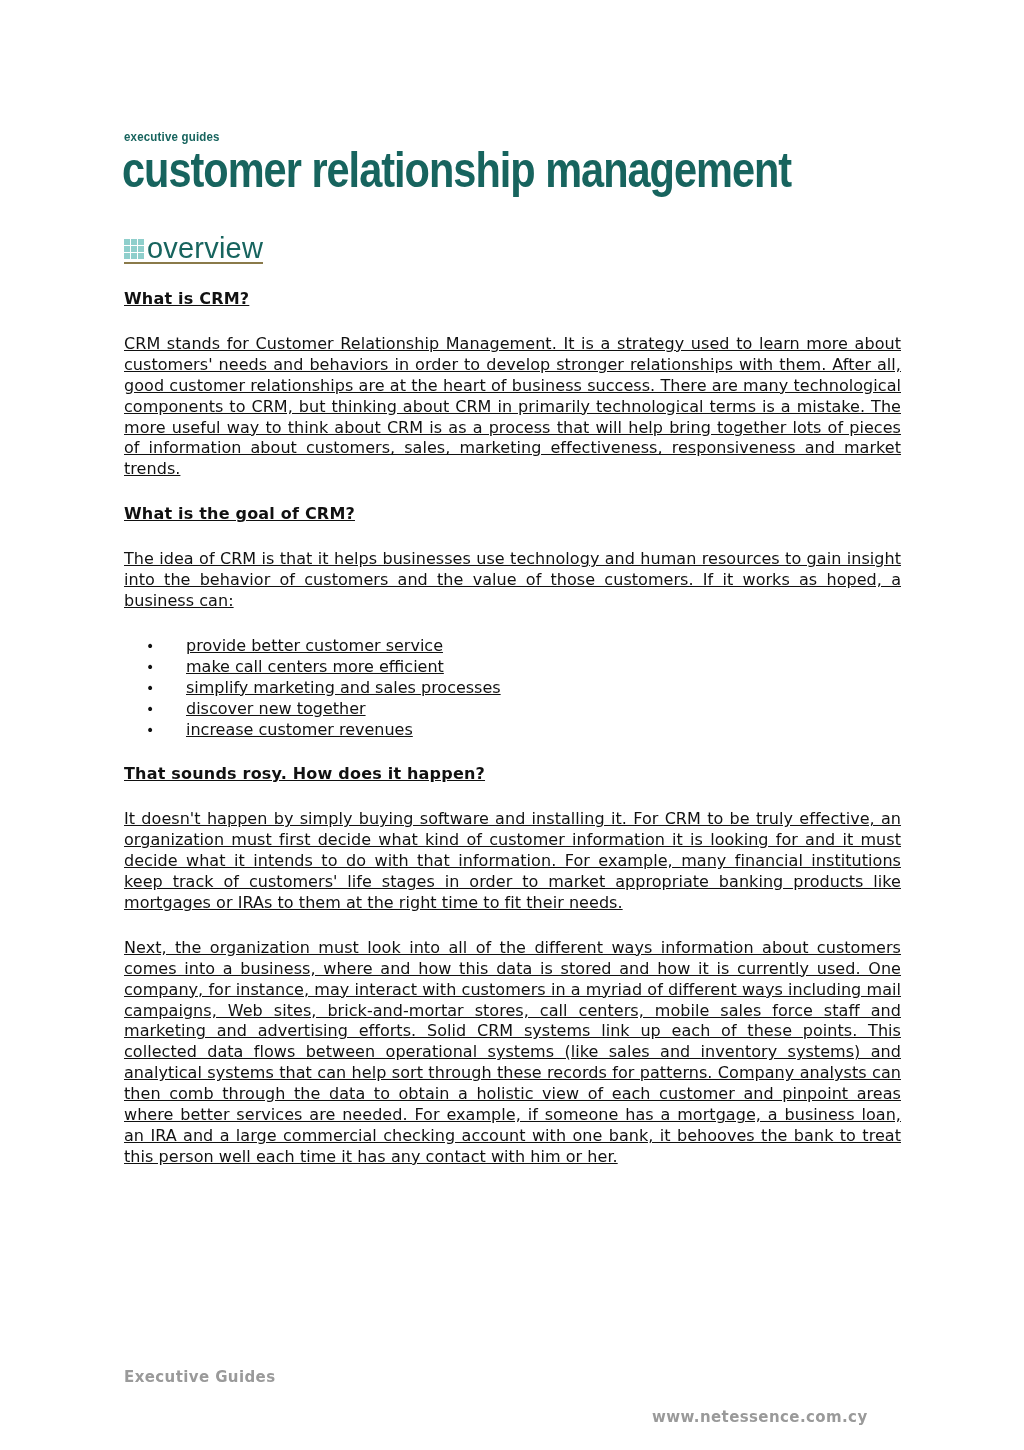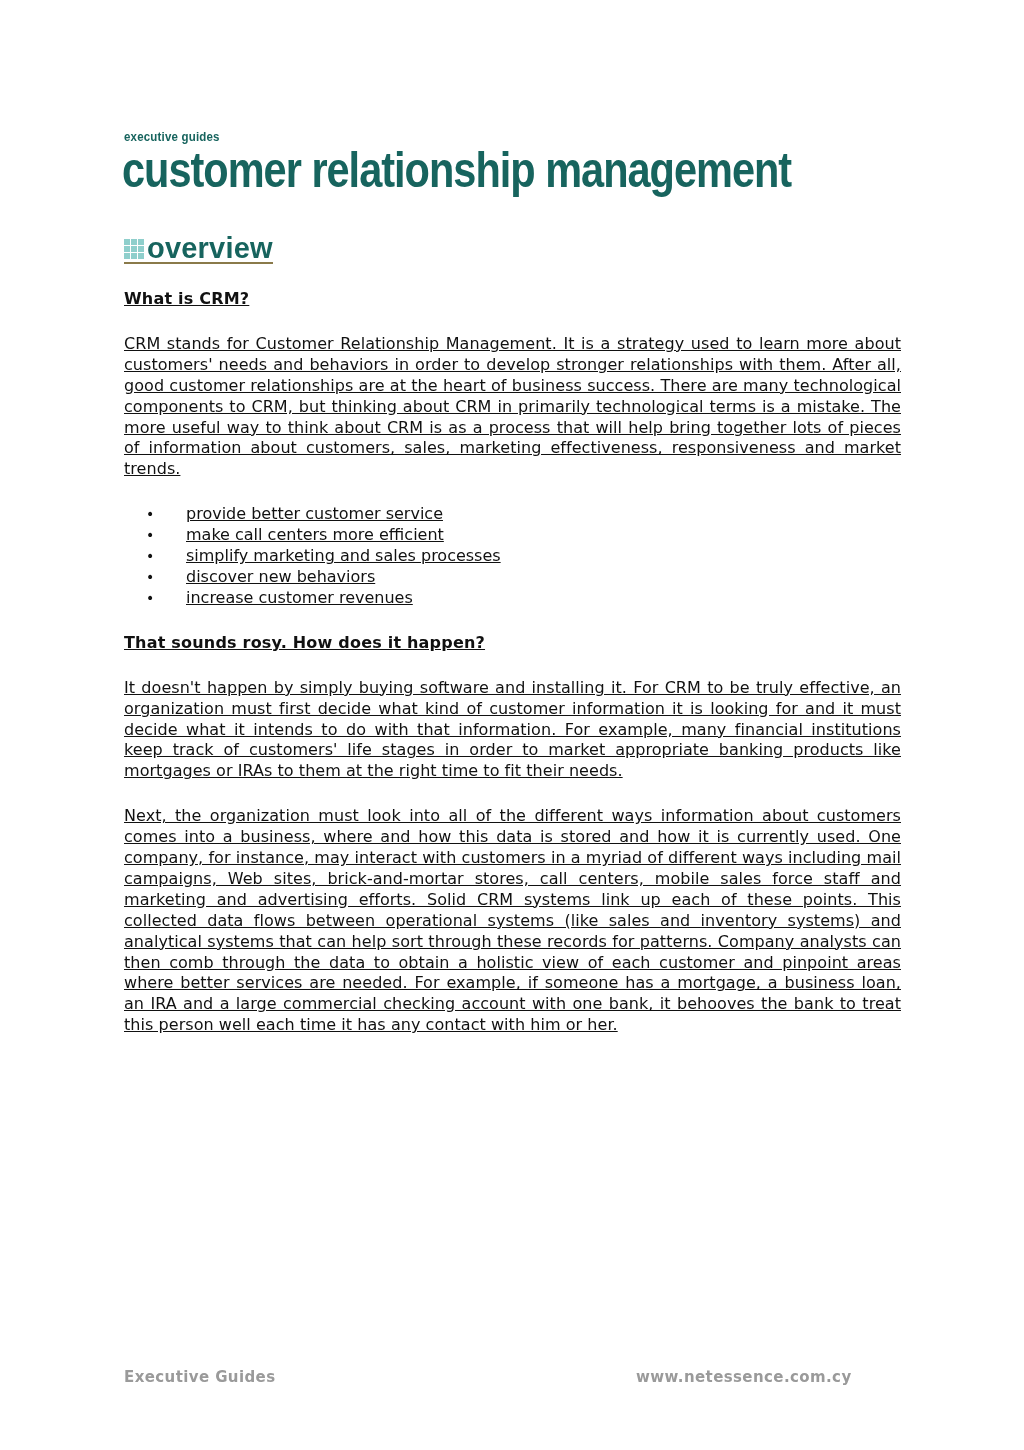--- a/index.html
+++ b/index.html
@@ -16,42 +16,42 @@
       position: absolute; left: 122px; top: 140px;
       font-family: "Liberation Sans", sans-serif; font-weight: bold;
       font-size: 50px; color: #17645e; letter-spacing: -1.2px;
       transform: scaleX(0.83); transform-origin: left top; white-space: nowrap;
       line-height: 60px;
     }
 
     .section-tag {
       position: absolute; left: 124px; top: 234px;
       display: flex; align-items: center; height: 30px;
-      border-bottom: 2px solid #8a7a4a; padding-bottom: 1px; font-weight: bold;
+      border-bottom: 2px solid #8a7a4a; padding-bottom: 1px;
     }
     .grid-icon {
       display: grid; grid-template-columns: repeat(3, 6px); grid-template-rows: repeat(3, 6px);
       gap: 1px; margin-right: 3px; margin-top: 2px;
     }
     .grid-icon span { background: #8fcfcc; display: block; }
     .section-tag-label {
       font-family: "Liberation Sans", sans-serif; font-size: 29px; color: #17645e;
       line-height: 28px; letter-spacing: 0.2px;
     }
 
     .content { position: absolute; left: 124px; top: 289px; width: 777px; font-size: 16px; line-height: 20.9px; text-decoration: underline; }
     .content h2 { font-size: 16px; font-weight: bold; line-height: 20.9px; margin-bottom: 24px; letter-spacing: 0.2px; }
     .content p { text-align: justify; margin-bottom: 24px; letter-spacing: 0.05px; }
     .content ul { list-style: none; margin-bottom: 24px; }
     .content li { position: relative; padding-left: 62px; line-height: 20.9px; }
     .content li::before { content: "\2022"; position: absolute; left: 22px; top: 0; font-size: 14px; }
 
     .footer { position: absolute; top: 1368px; font-size: 15px; font-weight: bold; color: #9a9a9a; letter-spacing: 0.4px; }
     .footer-left { left: 124px; }
-    .footer-right { left: 636px; }
+    .footer-right { left: 652px; margin-top: 40px; }
   </style>
 </head>
 <body>
 
 <div class="brand-kicker">executive guides</div>
 <div class="brand-title">customer relationship management</div>
 
 <div class="section-tag">
   <span class="grid-icon">
     <span></span>
@@ -64,25 +64,27 @@
       <span></span>
       <span></span>
   </span>
   <span class="section-tag-label">overview</span>
 </div>
 
 <div class="content">
   <h2>What is CRM?</h2>
   <p>CRM stands for Customer Relationship Management. It is a strategy used to learn more about customers' needs and behaviors in order to develop stronger relationships with them. After all, good customer relationships are at the heart of business success. There are many technological components to CRM, but thinking about CRM in primarily technological terms is a mistake. The more useful way to think about CRM is as a process that will help bring together lots of pieces of information about customers, sales, marketing effectiveness, responsiveness and market trends.</p>
 
+  <h2>What is the goal of CRM?</h2>
+  <p>The idea of CRM is that it helps businesses use technology and human resources to gain insight into the behavior of customers and the value of those customers. If it works as hoped, a business can:</p>
   <ul>
     <li>provide better customer service</li>
     <li>make call centers more efficient</li>
     <li>simplify marketing and sales processes</li>
-    <li>discover new behaviors</li>
+    <li>discover new together</li>
     <li>increase customer revenues</li>
   </ul>
 
   <h2>That sounds rosy. How does it happen?</h2>
   <p>It doesn't happen by simply buying software and installing it. For CRM to be truly effective, an organization must first decide what kind of customer information it is looking for and it must decide what it intends to do with that information. For example, many financial institutions keep track of customers' life stages in order to market appropriate banking products like mortgages or IRAs to them at the right time to fit their needs.</p>
   <p>Next, the organization must look into all of the different ways information about customers comes into a business, where and how this data is stored and how it is currently used. One company, for instance, may interact with customers in a myriad of different ways including mail campaigns, Web sites, brick-and-mortar stores, call centers, mobile sales force staff and marketing and advertising efforts. Solid CRM systems link up each of these points. This collected data flows between operational systems (like sales and inventory systems) and analytical systems that can help sort through these records for patterns. Company analysts can then comb through the data to obtain a holistic view of each customer and pinpoint areas where better services are needed. For example, if someone has a mortgage, a business loan, an IRA and a large commercial checking account with one bank, it behooves the bank to treat this person well each time it has any contact with him or her.</p>
 </div>
 
 <div class="footer footer-left">Executive Guides</div>
 <div class="footer footer-right">www.netessence.com.cy</div>

